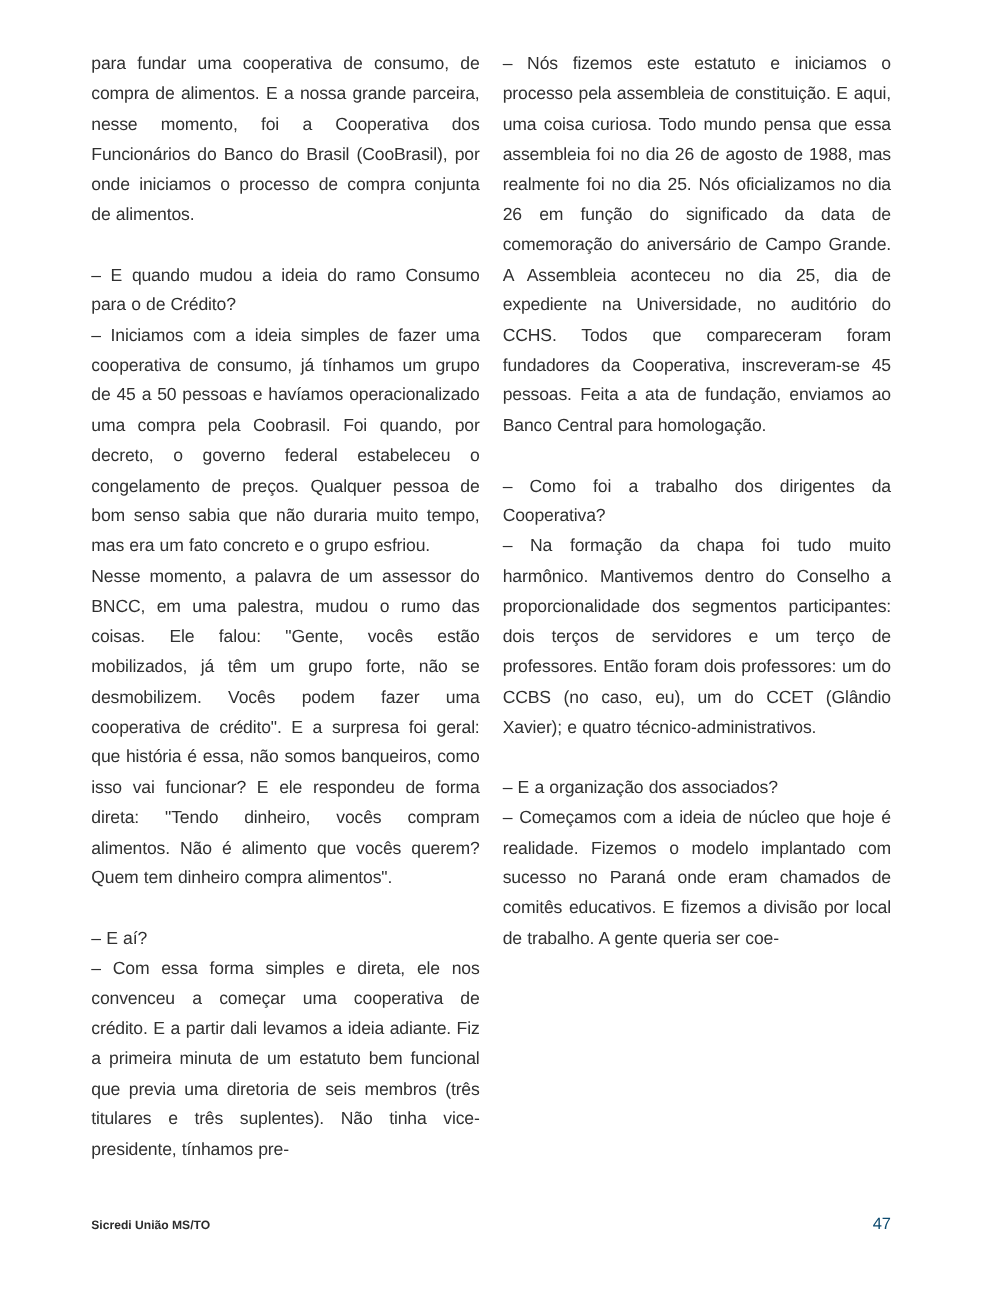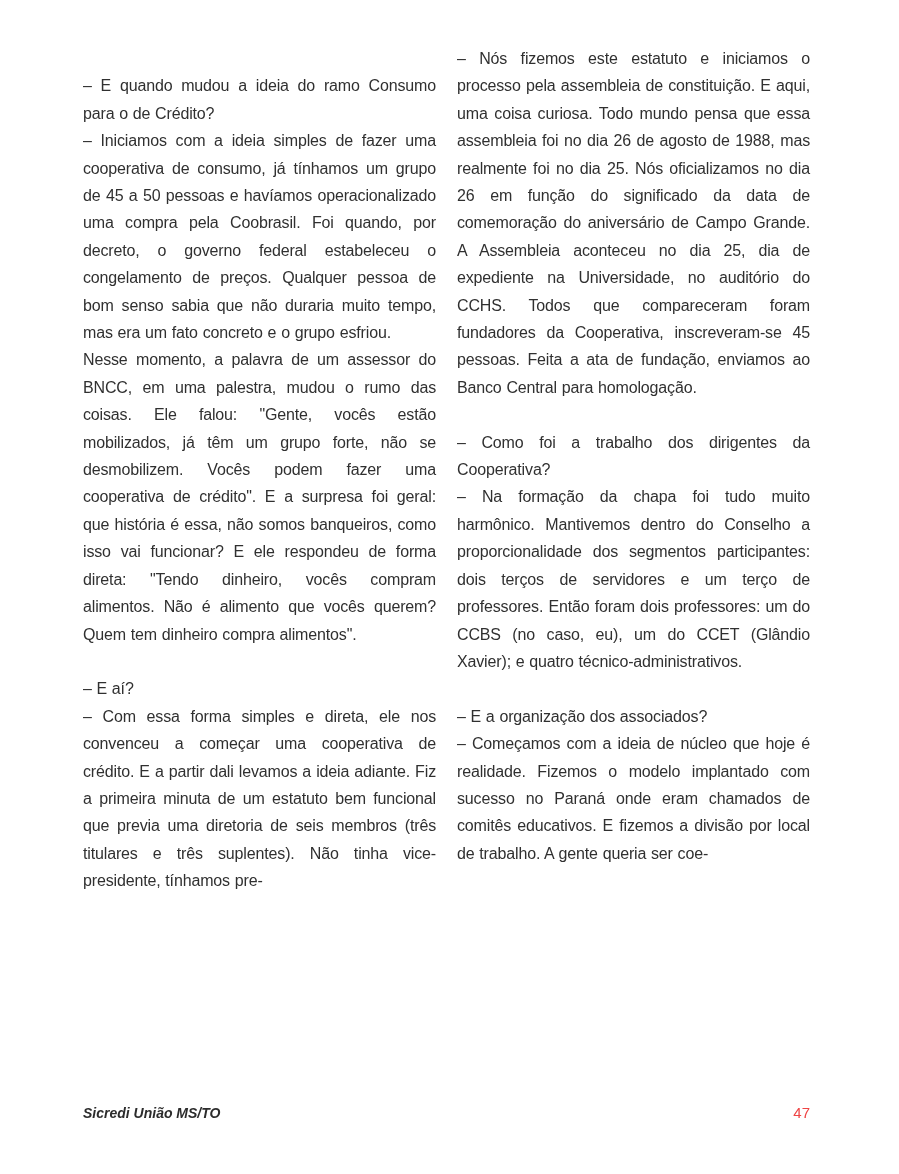--- a/index.html
+++ b/index.html
@@ -45,39 +45,39 @@
   .footer {
     position: absolute;
     left: 83px;
     right: 89px;
     top: 1104px;
     display: flex;
     justify-content: space-between;
     align-items: baseline;
   }
   .footer-title {
-    font-size: 14px;
+    font-size: 11px;
     font-weight: bold;
-    font-style: italic;
     color: #2c2c2c;
     letter-spacing: 0;
     text-align: right;
   }
   .footer-page {
     font-size: 15px;
-    color: #ef4444;
+    color: #0c4a6e;
   }
 </style>
 </head>
 <body>
 
 <div class="page">
   <div class="columns">
 
     <div class="column">
+      <p class="para">para fundar uma cooperativa de consumo, de compra de alimentos. E a nossa grande parceira, nesse momento, foi a Cooperativa dos Funcionários do Banco do Brasil (CooBrasil), por onde iniciamos o processo de compra conjunta de alimentos.</p>
       <p class="para gap">– E quando mudou a ideia do ramo Consumo para o de Crédito?</p>
       <p class="para">– Iniciamos com a ideia simples de fazer uma cooperativa de consumo, já tínhamos um grupo de 45 a 50 pessoas e havíamos operacionalizado uma compra pela Coobrasil. Foi quando, por decreto, o governo federal estabeleceu o congelamento de preços. Qualquer pessoa de bom senso sabia que não duraria muito tempo, mas era um fato concreto e o grupo esfriou.</p>
       <p class="para">Nesse momento, a palavra de um assessor do BNCC, em uma palestra, mudou o rumo das coisas. Ele falou: "Gente, vocês estão mobilizados, já têm um grupo forte, não se desmobilizem. Vocês podem fazer uma cooperativa de crédito". E a surpresa foi geral: que história é essa, não somos banqueiros, como isso vai funcionar? E ele respondeu de forma direta: "Tendo dinheiro, vocês compram alimentos. Não é alimento que vocês querem? Quem tem dinheiro compra alimentos".</p>
       <p class="para gap">– E aí?</p>
       <p class="para">– Com essa forma simples e direta, ele nos convenceu a começar uma cooperativa de crédito. E a partir dali levamos a ideia adiante. Fiz a primeira minuta de um estatuto bem funcional que previa uma diretoria de seis membros (três titulares e três suplentes). Não tinha vice-presidente, tínhamos pre-</p>
     </div>
 
     <div class="column">
       <p class="para">– Nós fizemos este estatuto e iniciamos o processo pela assembleia de constituição. E aqui, uma coisa curiosa. Todo mundo pensa que essa assembleia foi no dia 26 de agosto de 1988, mas realmente foi no dia 25. Nós oficializamos no dia 26 em função do significado da data de comemoração do aniversário de Campo Grande. A Assembleia aconteceu no dia 25, dia de expediente na Universidade, no auditório do CCHS. Todos que compareceram foram fundadores da Cooperativa, inscreveram-se 45 pessoas. Feita a ata de fundação, enviamos ao Banco Central para homologação.</p>
       <p class="para gap">– Como foi a trabalho dos dirigentes da Cooperativa?</p>

